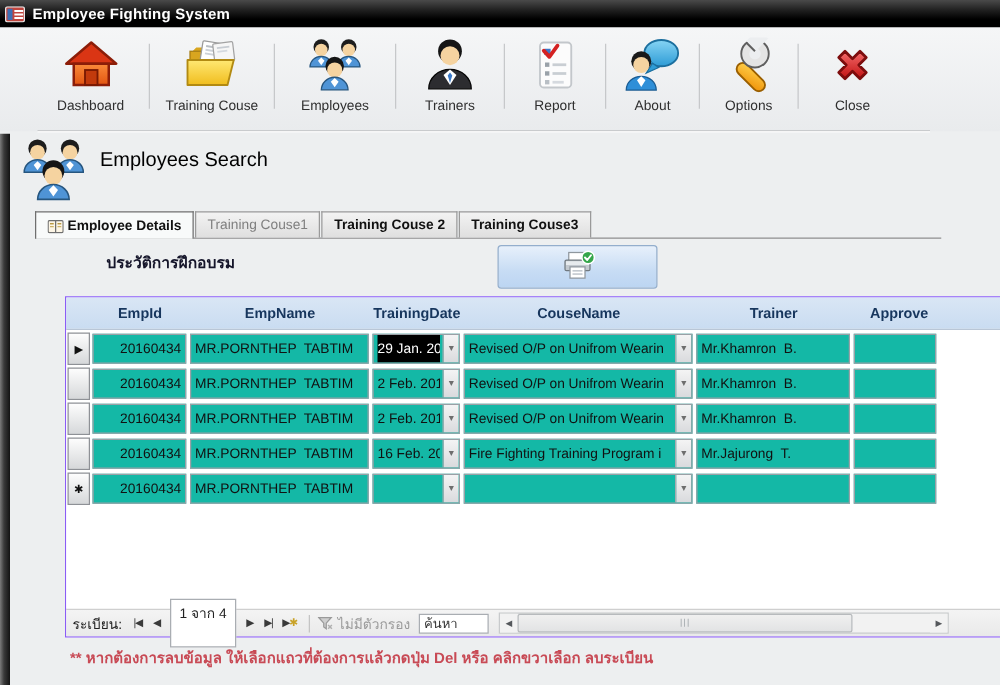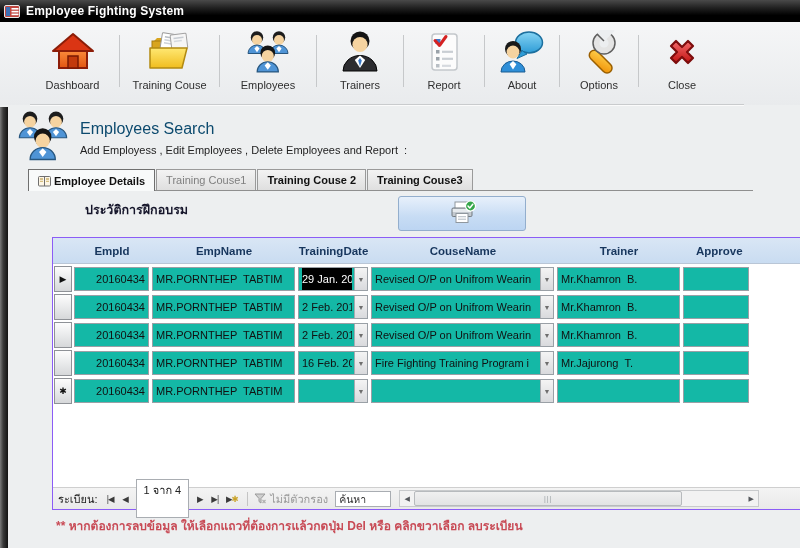--- a/index.html
+++ b/index.html
@@ -24,21 +24,21 @@
   .w1{width:93px}.w2{width:99px}.w3{width:96px}.w4{width:86px}.w5{width:80px}.w6{width:74px}.w7{width:78px}.w8{width:86px}
   .toolbar-divider { position:absolute; left:30px; top:104px; width:714px; height:2px;
     border-top:1px solid #c9cbcd; border-bottom:1px solid #fbfbfb; }
 
   
   .left-strip { position:absolute; left:0; top:107px; width:8px; height:441px;
     background:linear-gradient(90deg,#7b7b7b 0%, #3a3a3a 40%, #121212 100%); }
 
   
   .sec-icon { position:absolute; left:14px; top:110px; }
-  .sec-title { position:absolute; left:80px; top:120px; font-size:16px; color:#0c4a6e; }
+  .sec-title { position:absolute; left:80px; top:120px; font-size:16px; color:#000000; }
   .sec-subtitle { position:absolute; left:80px; top:144px; font-size:11px; color:#222; white-space:pre; }
 
   
   .tabstrip { position:absolute; left:28px; top:169px; width:725px; height:22px;
     display:flex; align-items:flex-end; border-bottom:1px solid #8f8f8f; }
   .tab { height:21px; display:flex; align-items:center; padding:0 9px; font-size:11px; font-weight:bold;
     color:#111; background:linear-gradient(#f3f3f3,#dfdfdf); border:1px solid #9a9a9a; border-bottom:none;
     margin-right:1px; cursor:pointer; position:relative; }
   .tab.active { background:#f8fafa; border-color:#6f6f6f; height:22px; margin-bottom:-1px; z-index:2; }
   .tab.dim { font-weight:normal; color:#7f7f7f; }
@@ -307,21 +307,20 @@
       </g>
       <g transform="translate(11,15) scale(1.12)">
         <circle cx="10.5" cy="7" r="6.6" fill="#151515"></circle>
           <circle cx="10.5" cy="9.8" r="5.4" fill="#f5d3a0"></circle>
         <path d="M1,24 a9.5,9 0 0 1 19,0 z" fill="#4f94d6" stroke="#27567f"></path>
         <path d="M10.5,15.5 l2.8,2.8 -2.8,3.9 -2.8,-3.9 z" fill="#fff"></path>
       </g>
     </svg>
   </span>
   <div class="sec-title">Employees Search</div>
-  <div class="sec-subtitle">Add Employess , Edit Employees , Delete Employees and Report  :</div>
 
   <div class="tabstrip">
     <div class="tab active">
       <span class="tab-ic">
         <svg width="13" height="12" viewBox="0 0 13 12">
           <rect x="0.5" y="1.5" width="12" height="9.5" rx="1" fill="#fdf6e6" stroke="#6f6f6f"></rect>
           <line x1="6.5" y1="1.5" x2="6.5" y2="11" stroke="#6f6f6f"></line>
           <rect x="2" y="3.5" width="3" height="1" fill="#b08c2e"></rect>
             <rect x="8" y="3.5" width="3" height="1" fill="#b08c2e"></rect>
           <rect x="2" y="5.8" width="3" height="1" fill="#cdb268"></rect>

